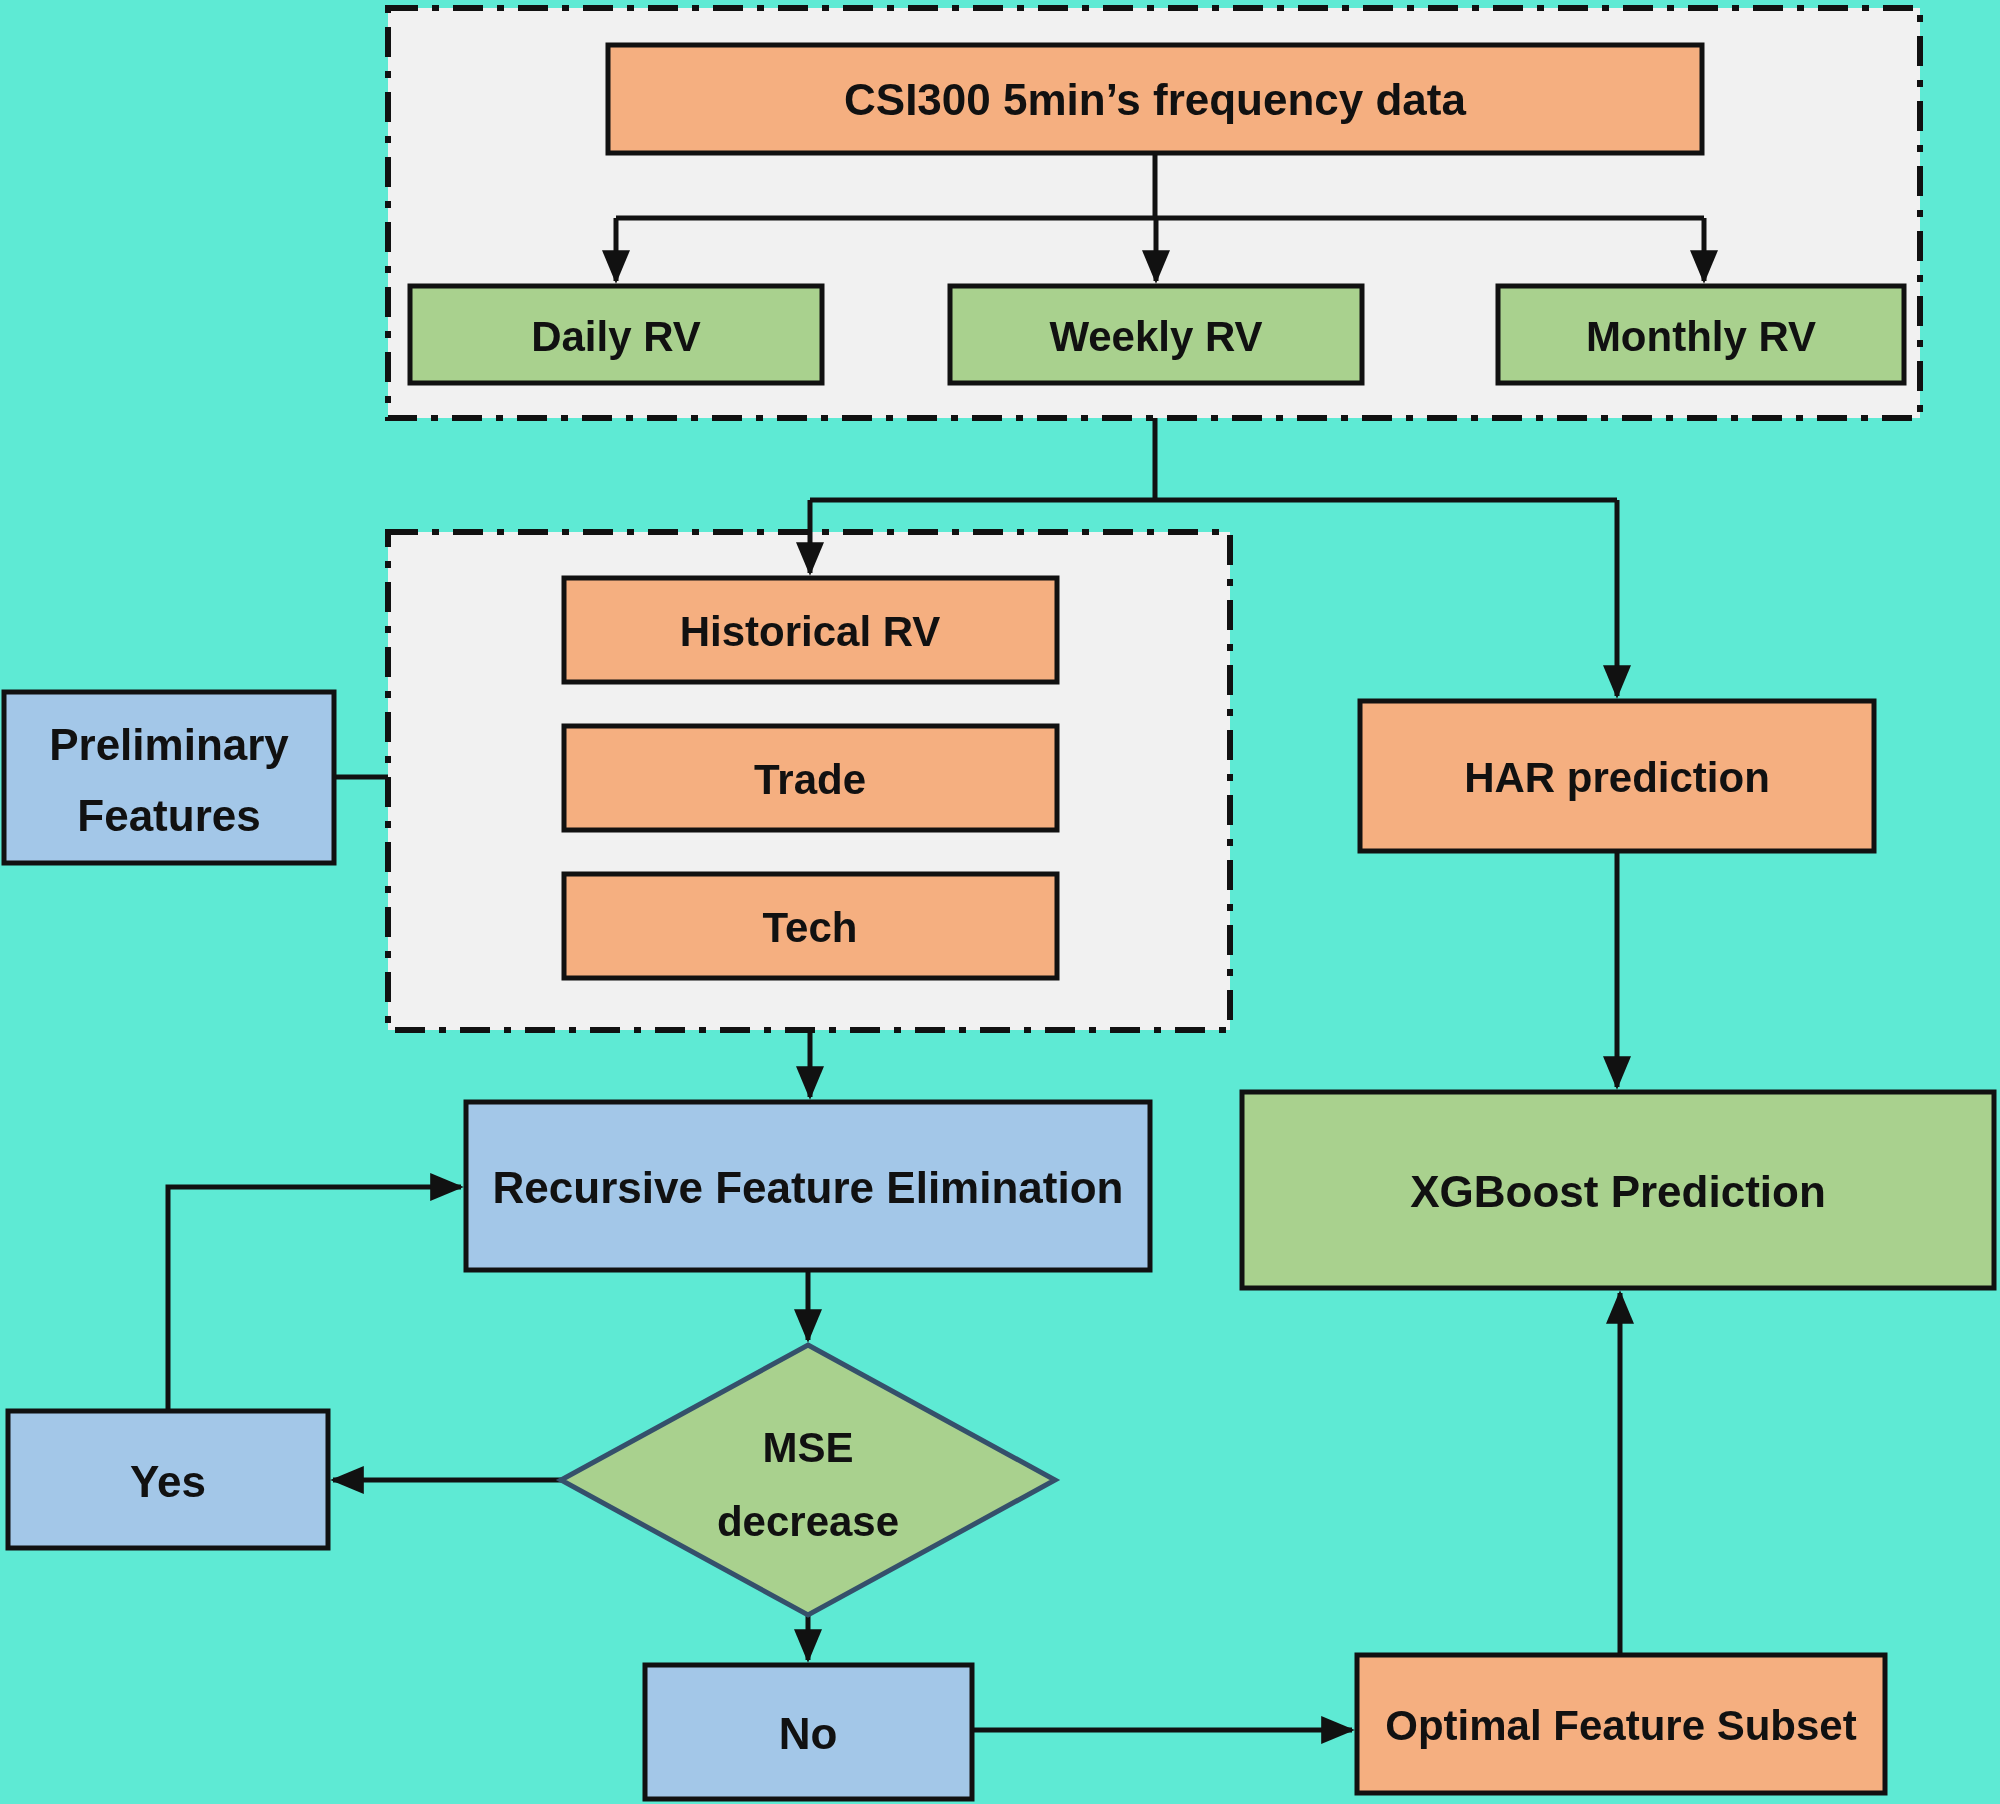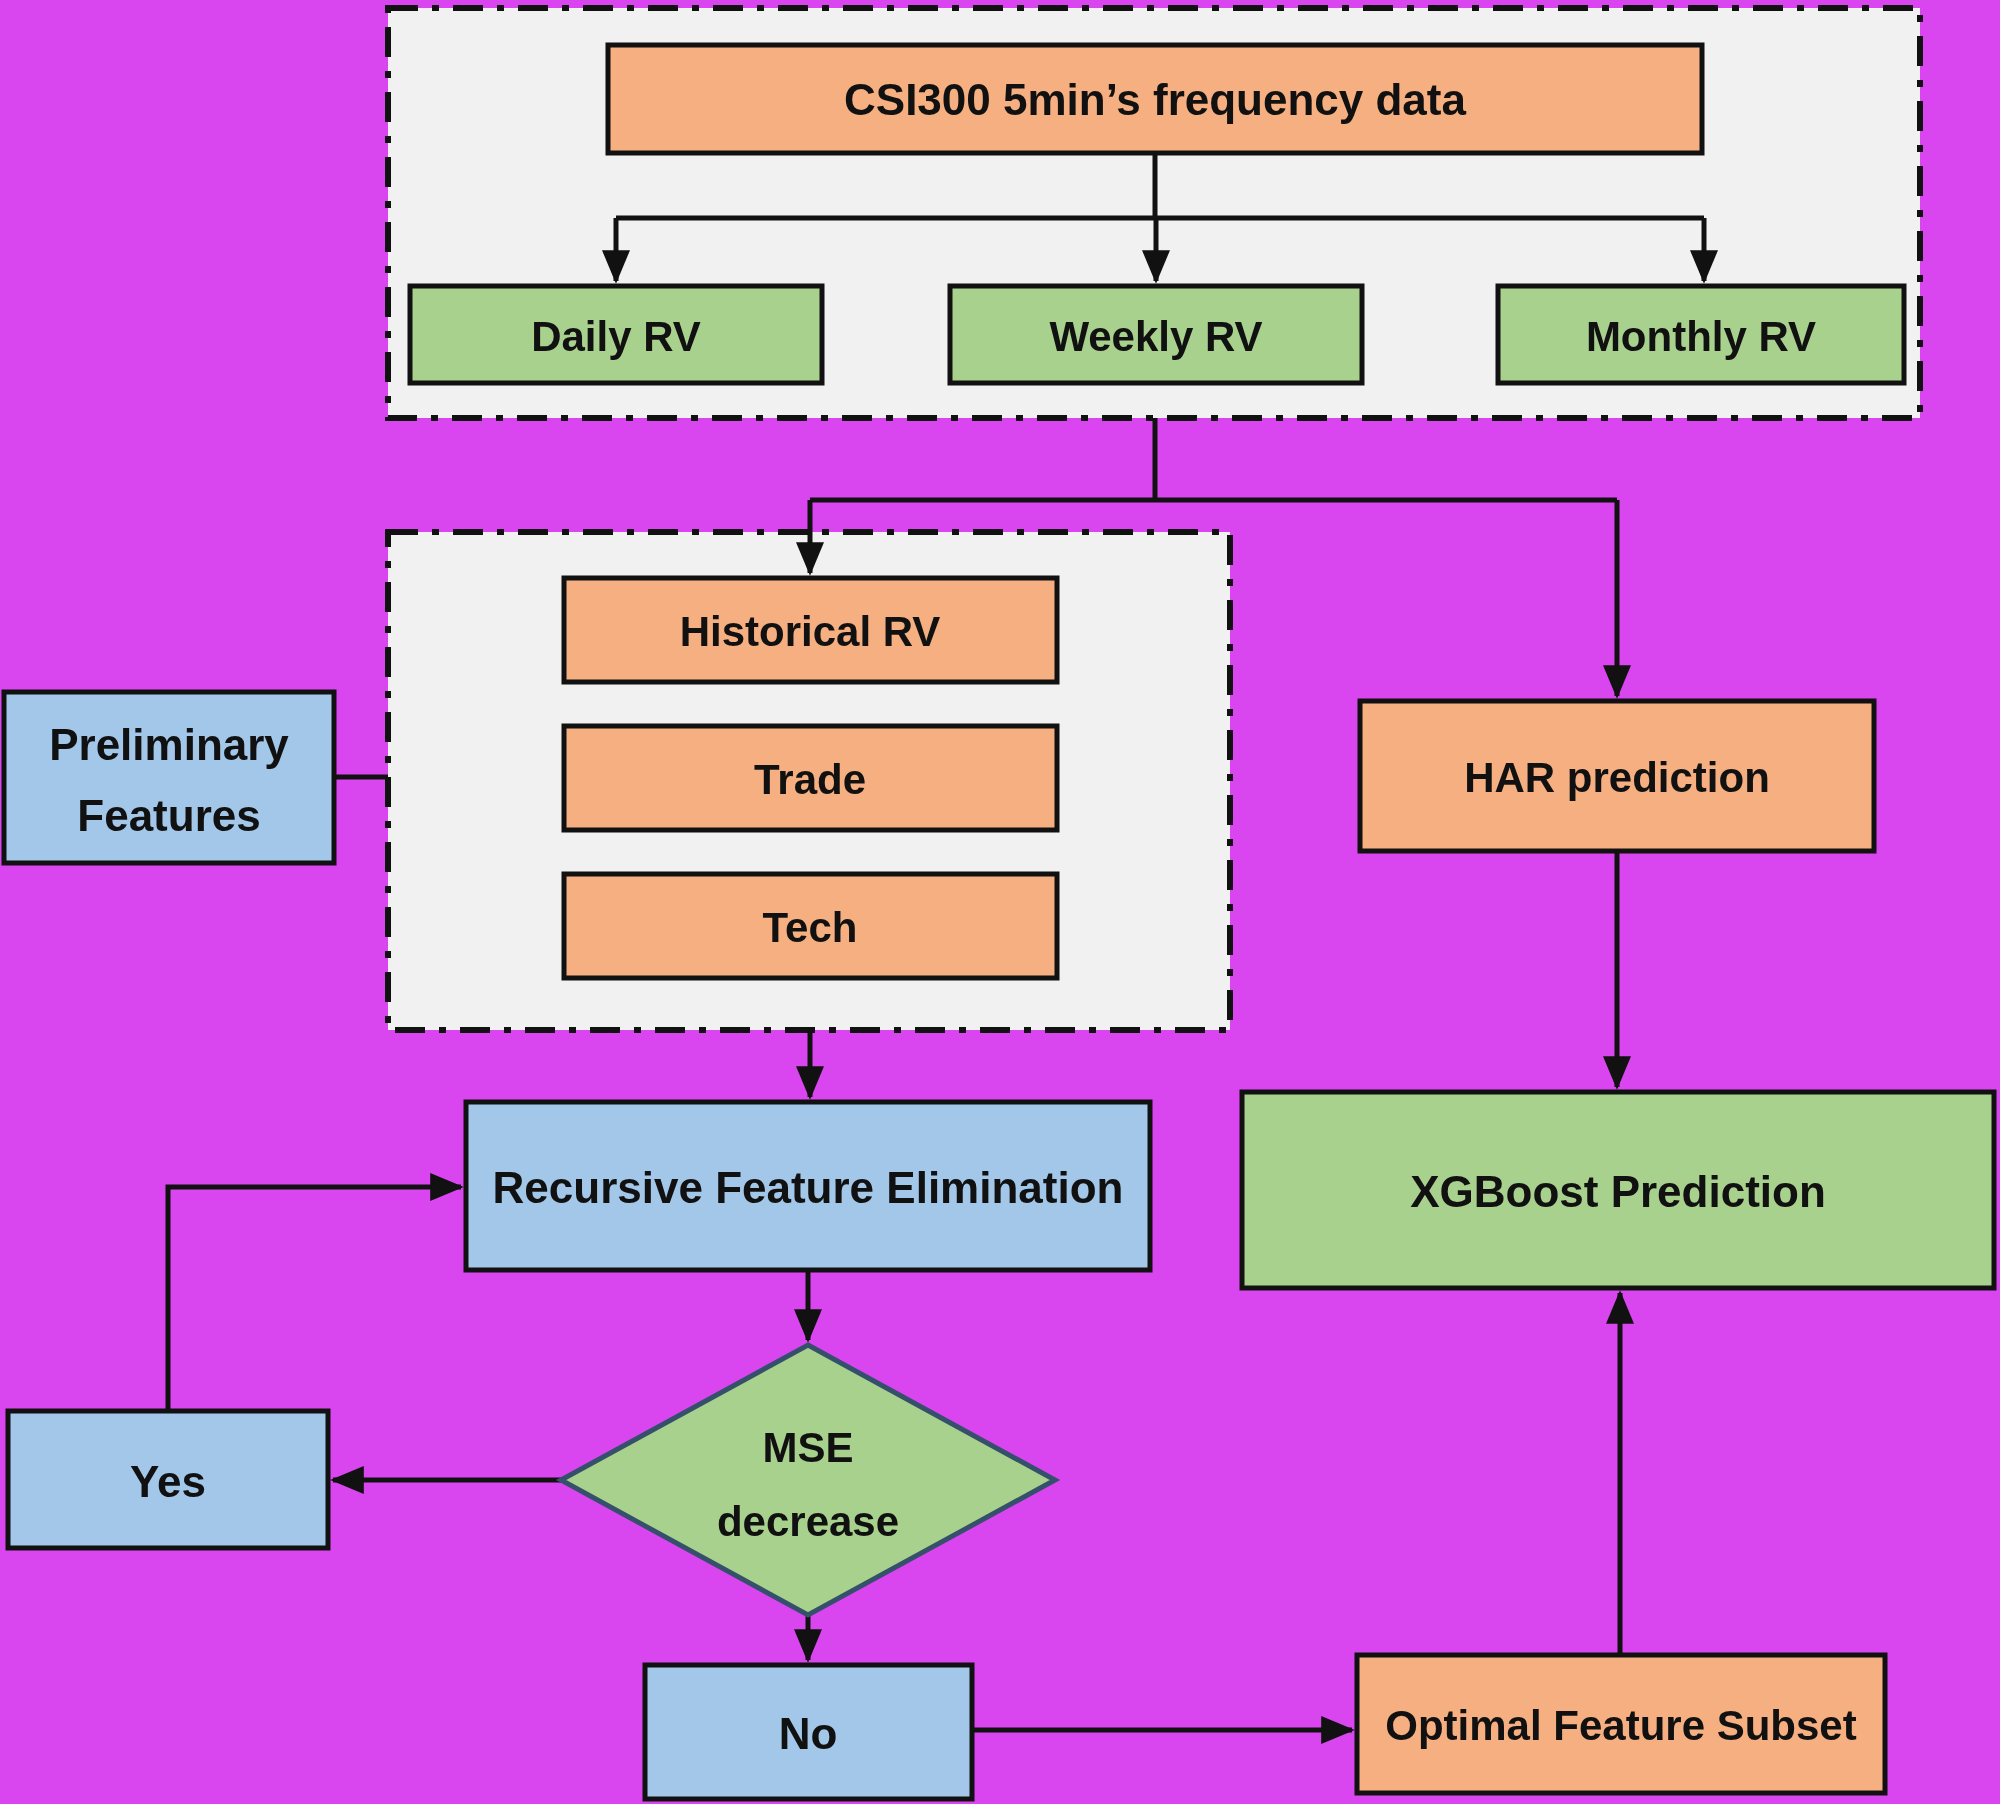--- a/index.html
+++ b/index.html
@@ -4,21 +4,21 @@
 <style>
   html, body {
     margin: 0;
     padding: 0;
     background: #ffffff;
   }
   .page {
     width: 2000px;
     height: 1804px;
     position: relative;
-    background: #d946ef;
+    background: #5eead4;
   }
   svg {
     display: block;
     font-family: "Liberation Sans", "DejaVu Sans", sans-serif;
   }
   .node-rect {
     stroke: #111111;
     stroke-width: 5;
   }
   .container-rect {

